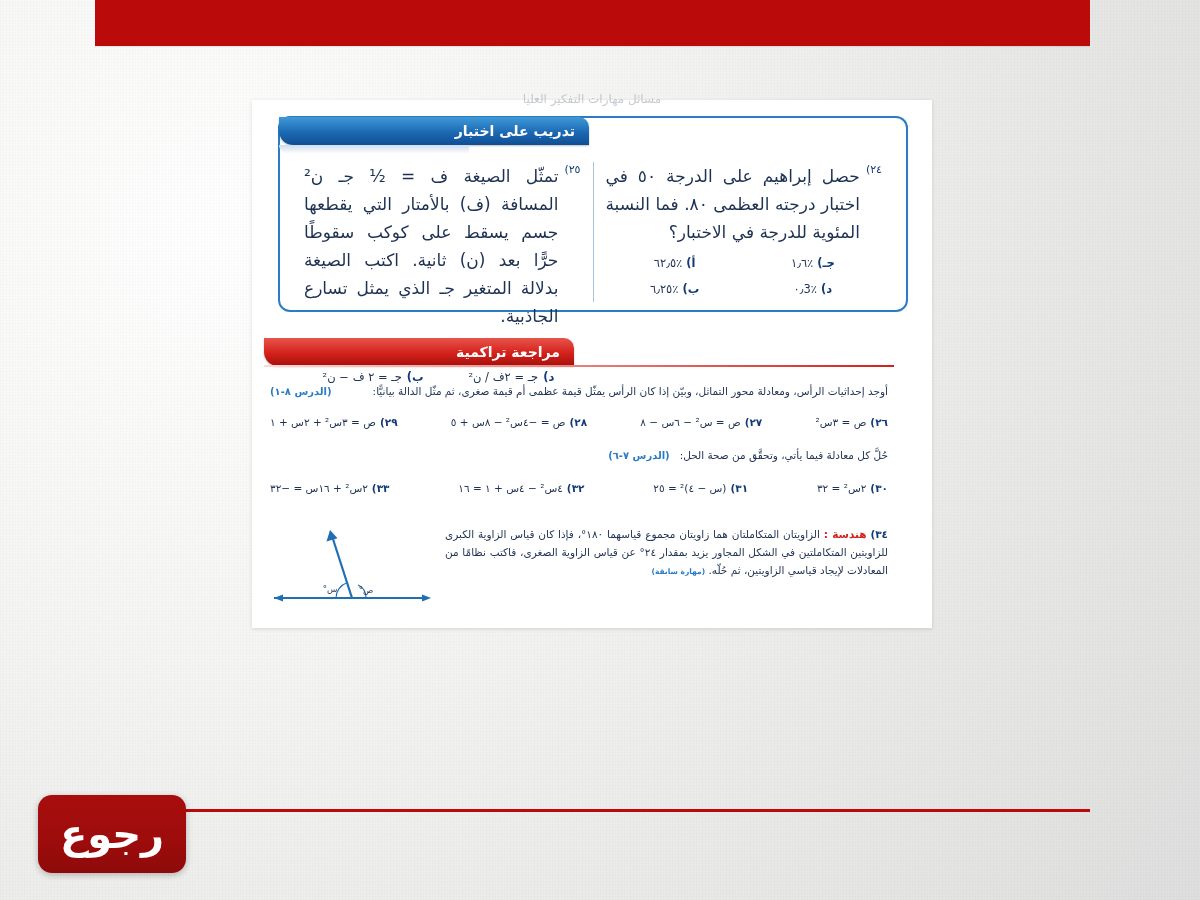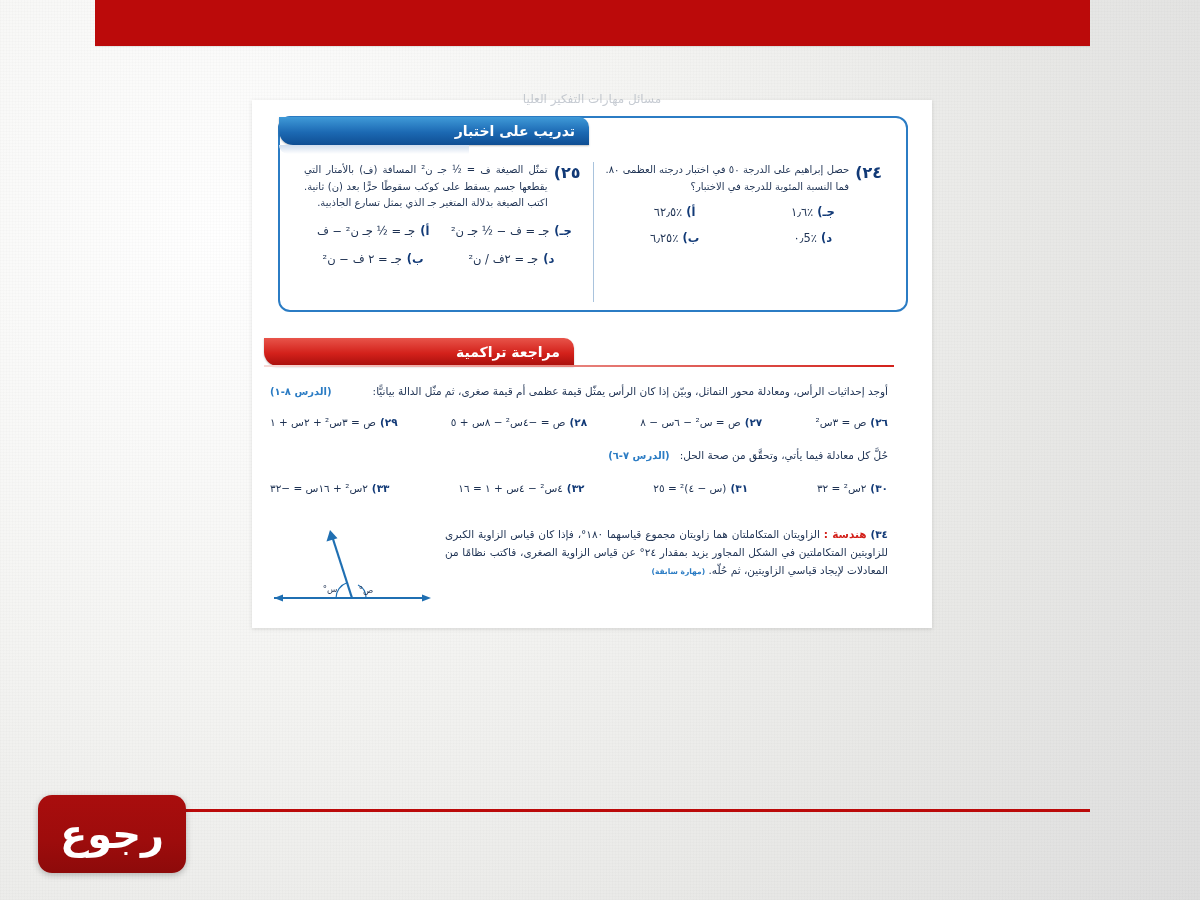--- a/index.html
+++ b/index.html
@@ -68,25 +68,25 @@
   .practice-cols{
     position:absolute;top:44px;left:12px;right:12px;bottom:8px;
     display:flex;flex-direction:row;
   }
   .col{flex:1;padding:0 12px;position:relative;}
   .col.left{border-left:1px solid #a9c3dd;}
   .q-line{
     display:flex;align-items:flex-start;gap:6px;direction:rtl;
   }
   .q-num{
-    color:#123a77;font-weight:bold;font-size:16px;white-space:nowrap;flex:0 0 auto;
+    color:#123a77;font-weight:normal;font-size:11px;white-space:nowrap;flex:0 0 auto;
     padding-top:1px;
   }
   .q-text{
-    color:#1d3152;font-size:10px;line-height:1.65;text-align:justify;flex:1 1 auto;
+    color:#1d3152;font-size:17px;line-height:1.65;text-align:justify;flex:1 1 auto;
   }
   .choices{
     margin-top:10px;direction:rtl;
     display:grid;grid-template-columns:1fr 1fr;row-gap:12px;
     font-size:11.5px;color:#1d3152;
   }
   .choices .ch{display:flex;gap:4px;justify-content:center;}
   .ch-key{color:#123a77;font-weight:bold;}
   .ch-val{direction:rtl;text-align:center;}
 
@@ -183,21 +183,21 @@
           <div class="ch">
             <span class="ch-key">جـ)</span>
             <span class="ch-val">٪١٫٦</span>
           </div>
           <div class="ch">
             <span class="ch-key">أ)</span>
             <span class="ch-val">٪٦٢٫٥</span>
           </div>
           <div class="ch">
             <span class="ch-key">د)</span>
-            <span class="ch-val">٪٠٫5</span>
+            <span class="ch-val">٪٠٫3</span>
           </div>
           <div class="ch">
             <span class="ch-key">ب)</span>
             <span class="ch-val">٪٦٫٢٥</span>
           </div>
         </div>
       </div>
 
       <div class="col">
         <div class="q-line">

